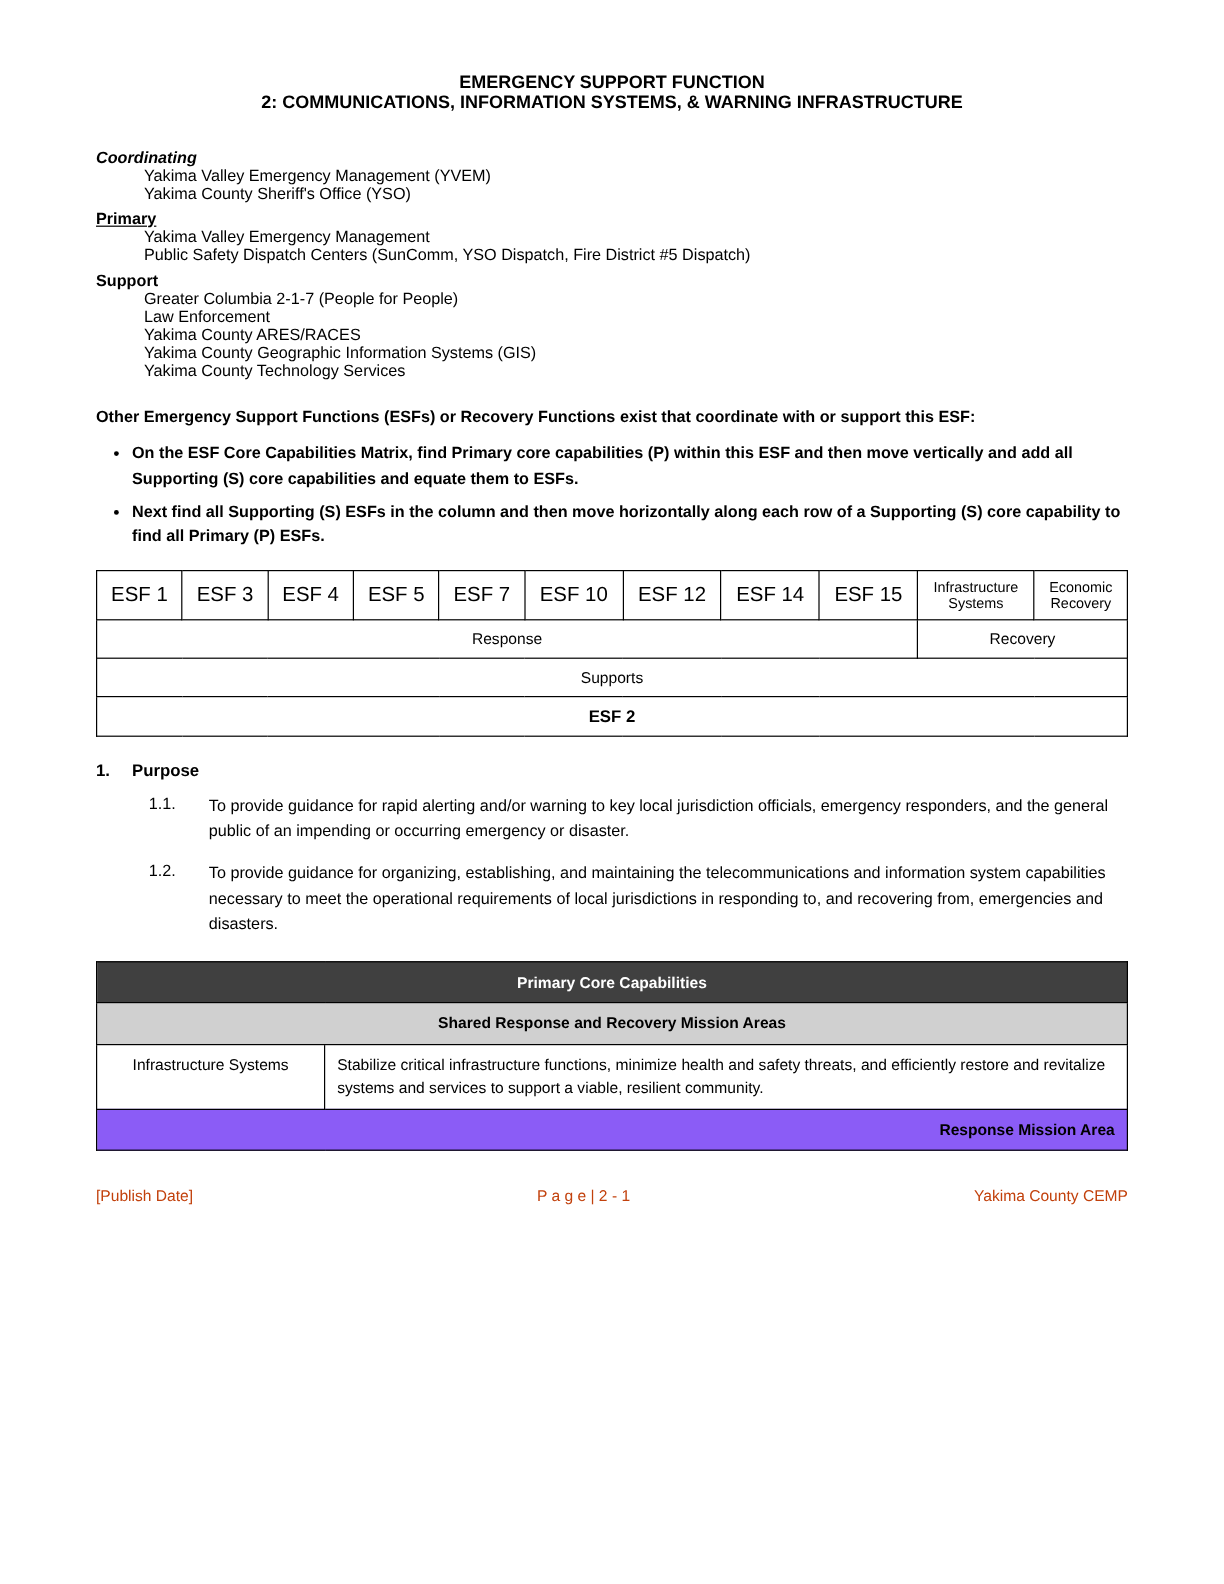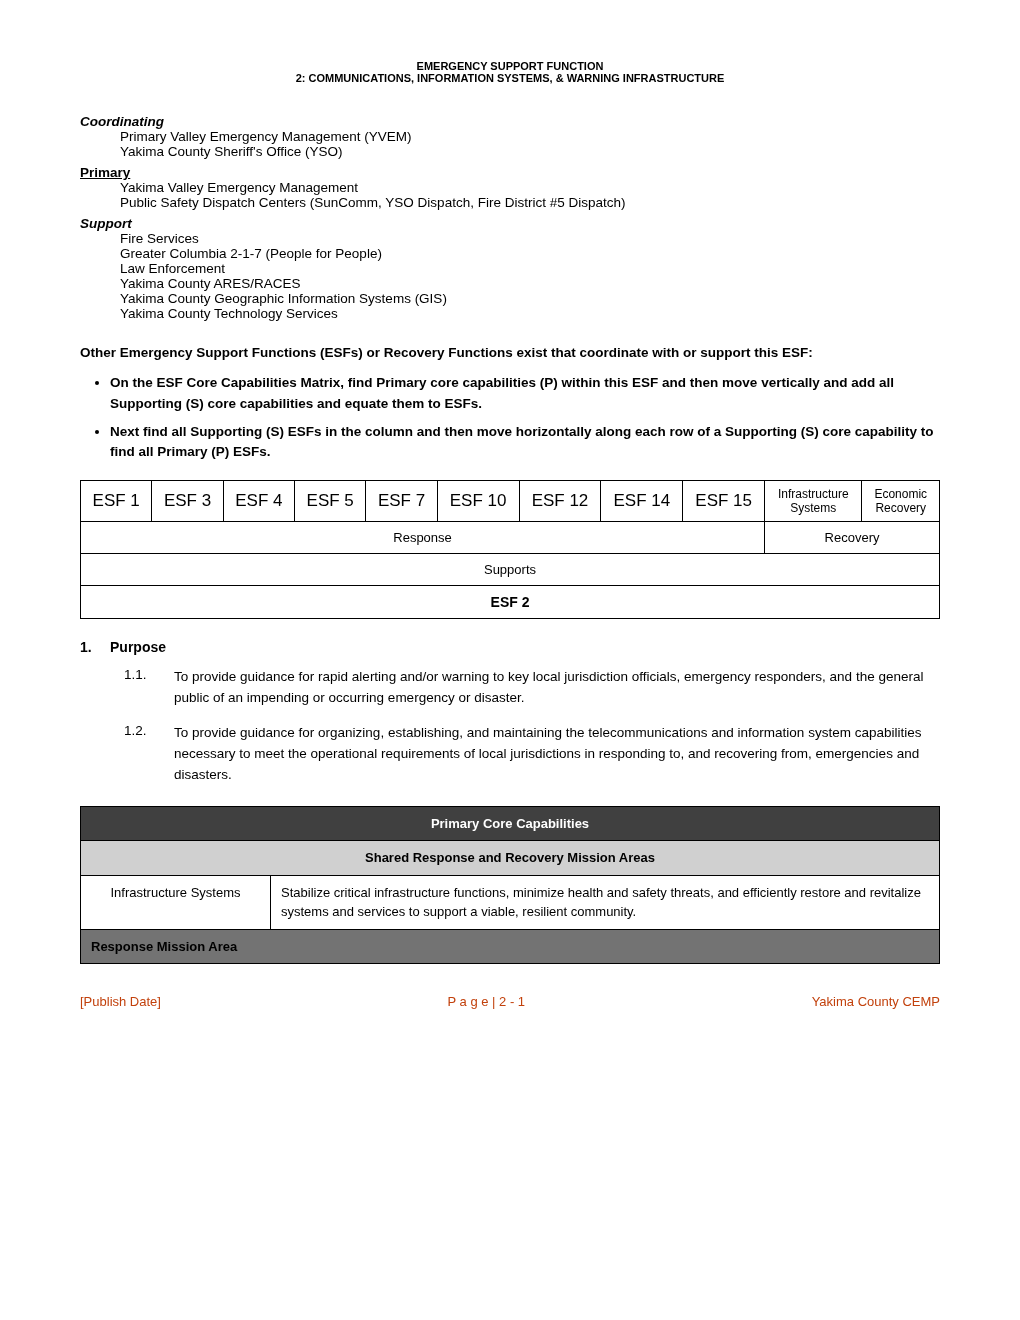--- a/index.html
+++ b/index.html
@@ -8,37 +8,36 @@
       font-size: 13.5px;
       color: #000;
       background: #fff;
       width: 1020px;
       min-height: 1320px;
       padding: 60px 80px 60px 80px;
     }
     .page-header {
       text-align: center;
       font-weight: bold;
-      font-size: 11px;
+      font-size: 15px;
       margin-bottom: 30px;
     }
     .section-block {
       margin-bottom: 6px;
     }
     .label-coordinating {
       font-weight: bold;
       font-style: italic;
     }
     .label-primary {
       font-weight: bold;
       text-decoration: underline;
     }
     .label-support {
       font-weight: bold;
-      font-style: italic;
     }
     .indent {
       margin-left: 40px;
     }
     .other-esf-para {
       font-weight: bold;
       margin-top: 22px;
       margin-bottom: 10px;
       line-height: 1.5;
     }
@@ -132,22 +131,22 @@
       color: #fff;
       text-align: center;
       font-weight: bold;
     }
     .cap-subheader {
       background: #d0d0d0;
       text-align: center;
       font-weight: bold;
     }
     .cap-section-header {
-      background: #737373;
-      text-align: left;
+      background: #8b5cf6;
+      text-align: right;
       font-weight: bold;
     }
     .cap-label-cell {
       text-align: center;
       width: 190px;
     }
 
     
     .page-footer {
       display: flex;
@@ -164,37 +163,36 @@
 <body>
 
 <div class="page-header">
   <div>EMERGENCY SUPPORT FUNCTION</div>
   <div>2: COMMUNICATIONS, INFORMATION SYSTEMS, &amp; WARNING INFRASTRUCTURE</div>
 </div>
 
 <div class="section-block">
   <span class="label-coordinating">Coordinating</span>
   <div class="indent">
-    <div>Primary Valley Emergency Management (YVEM)</div>
+    <div>Yakima Valley Emergency Management (YVEM)</div>
     <div>Yakima County Sheriff's Office (YSO)</div>
   </div>
 </div>
 
 <div class="section-block">
   <span class="label-primary">Primary</span>
   <div class="indent">
     <div>Yakima Valley Emergency Management</div>
     <div>Public Safety Dispatch Centers (SunComm, YSO Dispatch, Fire District #5 Dispatch)</div>
   </div>
 </div>
 
 <div class="section-block">
   <span class="label-support">Support</span>
   <div class="indent">
-    <div>Fire Services</div>
     <div>Greater Columbia 2-1-7 (People for People)</div>
     <div>Law Enforcement</div>
     <div>Yakima County ARES/RACES</div>
     <div>Yakima County Geographic Information Systems (GIS)</div>
     <div>Yakima County Technology Services</div>
   </div>
 </div>
 
 <div class="other-esf-para">Other Emergency Support Functions (ESFs) or Recovery Functions exist that coordinate with or support this ESF:</div>
 

